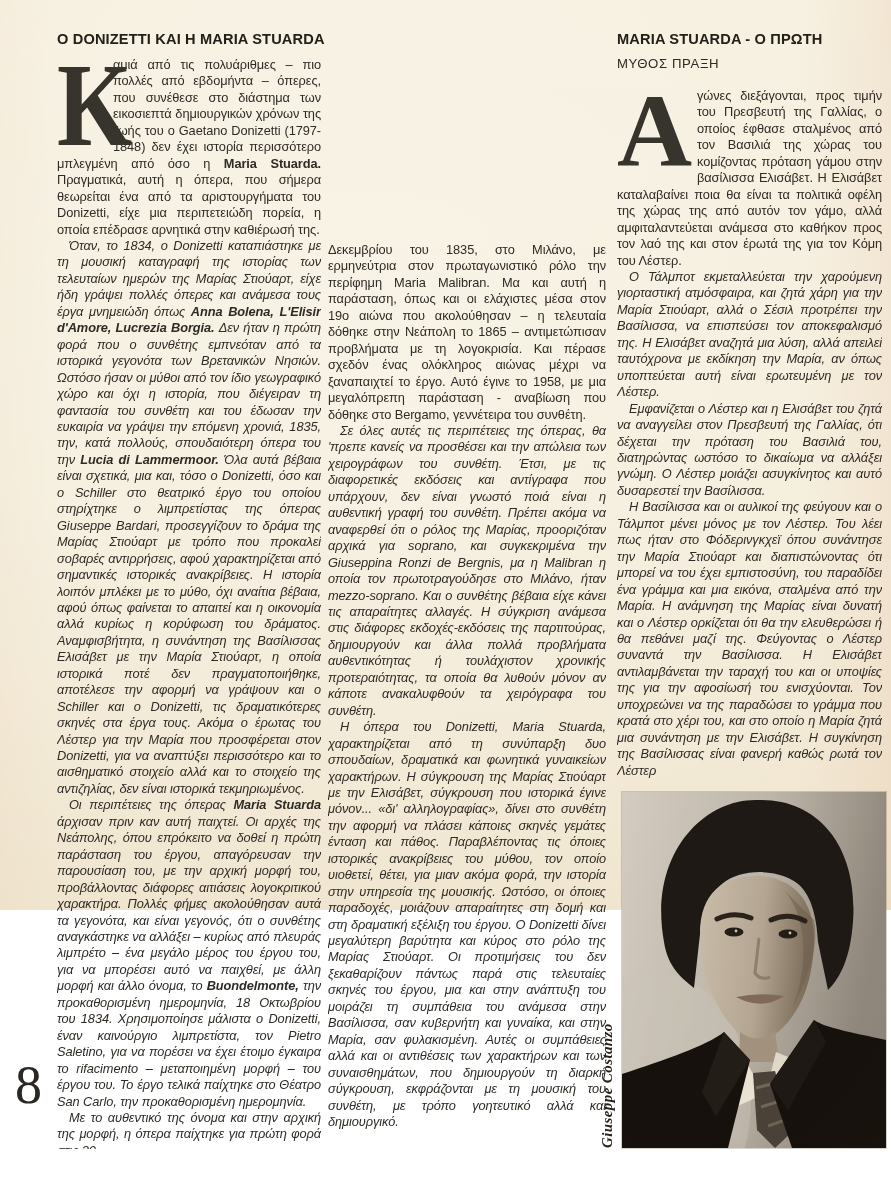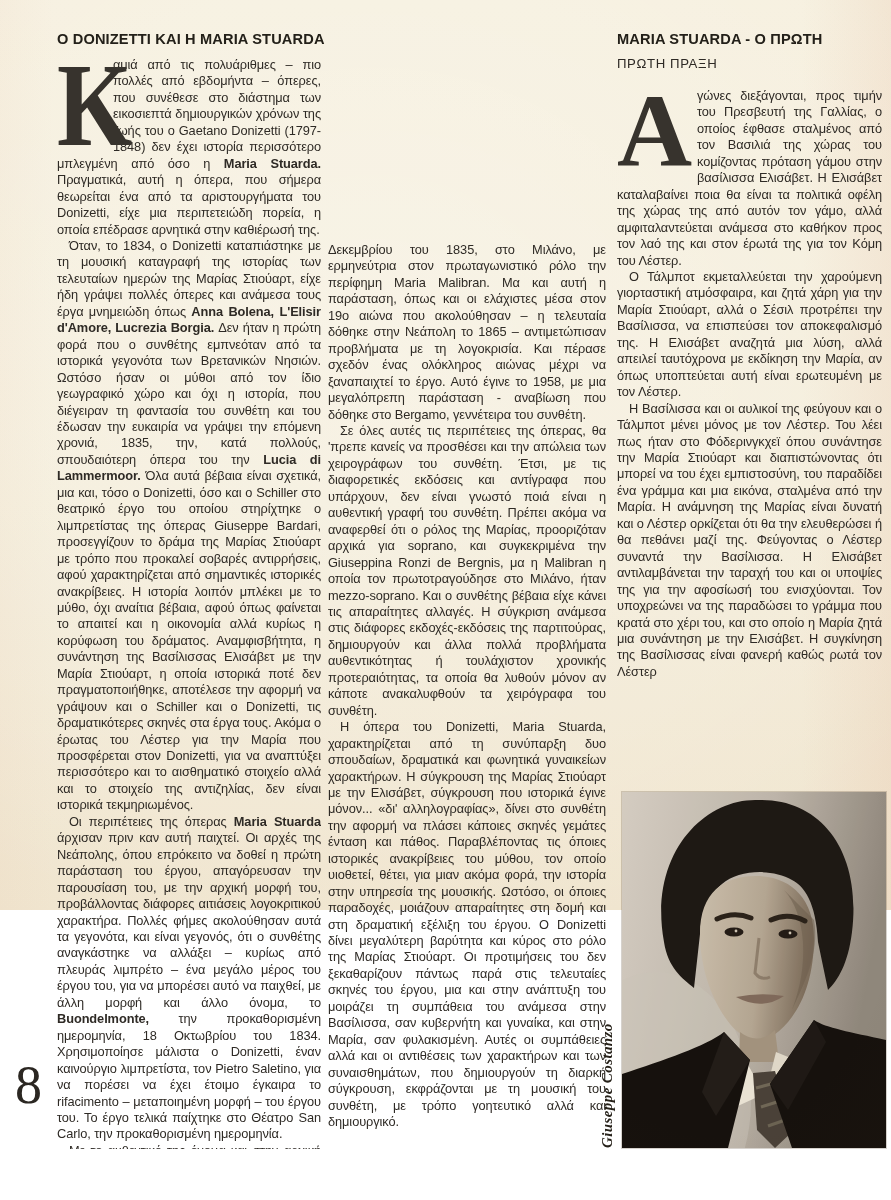--- a/index.html
+++ b/index.html
@@ -9,21 +9,21 @@
     background:
       radial-gradient(130% 110% at 42% 38%, rgba(255,255,255,0.30), rgba(255,255,255,0) 62%),
       linear-gradient(90deg, rgba(231,196,170,0.10) 0%, rgba(0,0,0,0) 6%, rgba(0,0,0,0) 90%, rgba(226,178,150,0.18) 100%),
       linear-gradient(180deg, #f6f0df 0%, #f4edda 55%, #f0e5cf 100%);
     background-color:#f4edda;
     font-family:"Liberation Sans", sans-serif;
     color:#2e2a25;
   }
   .col{position:absolute;text-align:justify;font-size:12.8px;line-height:16.45px;letter-spacing:-0.08px;overflow:hidden;}
   .col p{margin:0;}
-  .col p.ind{text-indent:12px;}
+  .col p.ind{text-indent:12px;font-style:italic;}
   .b{font-weight:bold;}
   .title{
     position:absolute;font-weight:bold;font-size:14.6px;letter-spacing:0.15px;color:#232019;white-space:nowrap;
   }
   .subtitle{
     position:absolute;font-size:13.2px;letter-spacing:0.6px;color:#2e2a25;white-space:nowrap;
   }
   .dropcap{
     float:left;
     font-family:"Liberation Serif", serif;
@@ -72,38 +72,39 @@
 </style>
 </head>
 <body>
 
 <div class="page">
 
   <div id="title-left" class="title">Ο DONIZETTI ΚΑΙ Η MARIA STUARDA</div>
 
   <div id="title-right" class="title">MARIA STUARDA - Ο ΠΡΩΤΗ</div>
 
-  <div id="subtitle-right" class="subtitle">ΠΡΩΤΗ ΠΡΑΞΗ</div>
+  <div id="subtitle-right" class="subtitle">ΜΥΘΟΣ ΠΡΑΞΗ</div>
 
   <div id="col1" class="col">
     <p><span class="dropcap k">Κ</span><span>αμιά από τις πολυάριθμες – πιο πολλές από εβδομήντα – όπερες, που συνέθεσε στο διάστημα των εικοσιεπτά δημιουργικών χρόνων της ζωής του ο Gaetano Donizetti (1797-1848) δεν έχει ιστορία περισσότερο μπλεγμένη από όσο η </span><span class="b">Maria Stuarda.</span><span> Πραγματικά, αυτή η όπερα, που σήμερα θεωρείται ένα από τα αριστουργήματα του Donizetti, είχε μια περιπετειώδη πορεία, η οποία επέδρασε αρνητικά στην καθιέρωσή της.</span></p>
     <p class="ind"><span>Όταν, το 1834, ο Donizetti καταπιάστηκε με τη μουσική καταγραφή της ιστορίας των τελευταίων ημερών της Μαρίας Στιούαρτ, είχε ήδη γράψει πολλές όπερες και ανάμεσα τους έργα μνημειώδη όπως </span><span class="b">Anna Bolena, L'Elisir d'Amore, Lucrezia Borgia.</span><span> Δεν ήταν η πρώτη φορά που ο συνθέτης εμπνεόταν από τα ιστορικά γεγονότα των Βρετανικών Νησιών. Ωστόσο ήσαν οι μύθοι από τον ίδιο γεωγραφικό χώρο και όχι η ιστορία, που διέγειραν τη φαντασία του συνθέτη και του έδωσαν την ευκαιρία να γράψει την επόμενη χρονιά, 1835, την, κατά πολλούς, σπουδαιότερη όπερα του την </span><span class="b">Lucia di Lammermoor.</span><span> Όλα αυτά βέβαια είναι σχετικά, μια και, τόσο ο Donizetti, όσο και ο Schiller στο θεατρικό έργο του οποίου στηρίχτηκε ο λιμπρετίστας της όπερας Giuseppe Bardari, προσεγγίζουν το δράμα της Μαρίας Στιούαρτ με τρόπο που προκαλεί σοβαρές αντιρρήσεις, αφού χαρακτηρίζεται από σημαντικές ιστορικές ανακρίβειες. Η ιστορία λοιπόν μπλέκει με το μύθο, όχι αναίτια βέβαια, αφού όπως φαίνεται το απαιτεί και η οικονομία αλλά κυρίως η κορύφωση του δράματος. Αναμφισβήτητα, η συνάντηση της Βασίλισσας Ελισάβετ με την Μαρία Στιούαρτ, η οποία ιστορικά ποτέ δεν πραγματοποιήθηκε, αποτέλεσε την αφορμή να γράψουν και ο Schiller και ο Donizetti, τις δραματικότερες σκηνές στα έργα τους. Ακόμα ο έρωτας του Λέστερ για την Μαρία που προσφέρεται στον Donizetti, για να αναπτύξει περισσότερο και το αισθηματικό στοιχείο αλλά και το στοιχείο της αντιζηλίας, δεν είναι ιστορικά τεκμηριωμένος.</span></p>
     <p class="ind"><span>Οι περιπέτειες της όπερας </span><span class="b">Maria Stuarda</span><span> άρχισαν πριν καν αυτή παιχτεί. Οι αρχές της Νεάπολης, όπου επρόκειτο να δοθεί η πρώτη παράσταση του έργου, απαγόρευσαν την παρουσίαση του, με την αρχική μορφή του, προβάλλοντας διάφορες αιτιάσεις λογοκριτικού χαρακτήρα. Πολλές φήμες ακολούθησαν αυτά τα γεγονότα, και είναι γεγονός, ότι ο συνθέτης αναγκάστηκε να αλλάξει – κυρίως από πλευράς λιμπρέτο – ένα μεγάλο μέρος του έργου του, για να μπορέσει αυτό να παιχθεί, με άλλη μορφή και άλλο όνομα, το </span><span class="b">Buondelmonte,</span><span> την προκαθορισμένη ημερομηνία, 18 Οκτωβρίου του 1834. Χρησιμοποίησε μάλιστα ο Donizetti, έναν καινούργιο λιμπρετίστα, τον Pietro Saletino, για να πορέσει να έχει έτοιμο έγκαιρα το rifacimento – μεταποιημένη μορφή – του έργου του. Το έργο τελικά παίχτηκε στο Θέατρο San Carlo, την προκαθορισμένη ημερομηνία.</span></p>
     <p class="ind"><span>Με το αυθεντικό της όνομα και στην αρχική της μορφή, η όπερα παίχτηκε για πρώτη φορά στις 30</span></p>
   </div>
 
   <div id="col2" class="col">
     <p><span>Δεκεμβρίου του 1835, στο Μιλάνο, με ερμηνεύτρια στον πρωταγωνιστικό ρόλο την περίφημη Maria Malibran. Μα και αυτή η παράσταση, όπως και οι ελάχιστες μέσα στον 19ο αιώνα που ακολούθησαν – η τελευταία δόθηκε στην Νεάπολη το 1865 – αντιμετώπισαν προβλήματα με τη λογοκρισία. Και πέρασε σχεδόν ένας ολόκληρος αιώνας μέχρι να ξαναπαιχτεί το έργο. Αυτό έγινε το 1958, με μια μεγαλόπρεπη παράσταση - αναβίωση που δόθηκε στο Bergamo, γεννέτειρα του συνθέτη.</span></p>
     <p class="ind"><span>Σε όλες αυτές τις περιπέτειες της όπερας, θα 'πρεπε κανείς να προσθέσει και την απώλεια των χειρογράφων του συνθέτη. Έτσι, με τις διαφορετικές εκδόσεις και αντίγραφα που υπάρχουν, δεν είναι γνωστό ποιά είναι η αυθεντική γραφή του συνθέτη. Πρέπει ακόμα να αναφερθεί ότι ο ρόλος της Μαρίας, προοριζόταν αρχικά για soprano, και συγκεκριμένα την Giuseppina Ronzi de Bergnis, μα η Malibran η οποία τον πρωτοτραγούδησε στο Μιλάνο, ήταν mezzo-soprano. Και ο συνθέτης βέβαια είχε κάνει τις απαραίτητες αλλαγές. Η σύγκριση ανάμεσα στις διάφορες εκδοχές-εκδόσεις της παρτιτούρας, δημιουργούν και άλλα πολλά προβλήματα αυθεντικότητας ή τουλάχιστον χρονικής προτεραιότητας, τα οποία θα λυθούν μόνον αν κάποτε ανακαλυφθούν τα χειρόγραφα του συνθέτη.</span></p>
     <p class="ind"><span>Η όπερα του Donizetti, Maria Stuarda, χαρακτηρίζεται από τη συνύπαρξη δυο σπουδαίων, δραματικά και φωνητικά γυναικείων χαρακτήρων. Η σύγκρουση της Μαρίας Στιούαρτ με την Ελισάβετ, σύγκρουση που ιστορικά έγινε μόνον... «δι' αλληλογραφίας», δίνει στο συνθέτη την αφορμή να πλάσει κάποιες σκηνές γεμάτες ένταση και πάθος. Παραβλέποντας τις όποιες ιστορικές ανακρίβειες του μύθου, τον οποίο υιοθετεί, θέτει, για μιαν ακόμα φορά, την ιστορία στην υπηρεσία της μουσικής. Ωστόσο, οι όποιες παραδοχές, μοιάζουν απαραίτητες στη δομή και στη δραματική εξέλιξη του έργου. Ο Donizetti δίνει μεγαλύτερη βαρύτητα και κύρος στο ρόλο της Μαρίας Στιούαρτ. Οι προτιμήσεις του δεν ξεκαθαρίζουν πάντως παρά στις τελευταίες σκηνές του έργου, μια και στην ανάπτυξη του μοιράζει τη συμπάθεια του ανάμεσα στην Βασίλισσα, σαν κυβερνήτη και γυναίκα, και στην Μαρία, σαν φυλακισμένη. Αυτές οι συμπάθειες αλλά και οι αντιθέσεις των χαρακτήρων και των συναισθημάτων, που δημιουργούν τη διαρκή σύγκρουση, εκφράζονται με τη μουσική του συνθέτη, με τρόπο γοητευτικό αλλά και δημιουργικό.</span></p>
   </div>
 
   <div id="col3" class="col">
     <p><span class="dropcap a">Α</span><span>γώνες διεξάγονται, προς τιμήν του Πρεσβευτή της Γαλλίας, ο οποίος έφθασε σταλμένος από τον Βασιλιά της χώρας του κομίζοντας πρόταση γάμου στην βασίλισσα Ελισάβετ. Η Ελισάβετ καταλαβαίνει ποια θα είναι τα πολιτικά οφέλη της χώρας της από αυτόν τον γάμο, αλλά αμφιταλαντεύεται ανάμεσα στο καθήκον προς τον λαό της και στον έρωτά της για τον Κόμη του Λέστερ.</span></p>
     <p class="ind"><span>Ο Τάλμποτ εκμεταλλεύεται την χαρούμενη γιορταστική ατμόσφαιρα, και ζητά χάρη για την Μαρία Στιούαρτ, αλλά ο Σέσιλ προτρέπει την Βασίλισσα, να επισπεύσει τον αποκεφαλισμό της. Η Ελισάβετ αναζητά μια λύση, αλλά απειλεί ταυτόχρονα με εκδίκηση την Μαρία, αν όπως υποπτεύεται αυτή είναι ερωτευμένη με τον Λέστερ.</span></p>
+    <p class="ind"><span>Εμφανίζεται ο Λέστερ και η Ελισάβετ του ζητά να αναγγείλει στον Πρεσβευτή της Γαλλίας, ότι δέχεται την πρόταση του Βασιλιά του, διατηρώντας ωστόσο το δικαίωμα να αλλάξει γνώμη. Ο Λέστερ μοιάζει ασυγκίνητος και αυτό δυσαρεστεί την Βασίλισσα.</span></p>
     <p class="ind"><span>Η Βασίλισσα και οι αυλικοί της φεύγουν και ο Τάλμποτ μένει μόνος με τον Λέστερ. Του λέει πως ήταν στο Φόδερινγκχεϊ όπου συνάντησε την Μαρία Στιούαρτ και διαπιστώνοντας ότι μπορεί να του έχει εμπιστοσύνη, του παραδίδει ένα γράμμα και μια εικόνα, σταλμένα από την Μαρία. Η ανάμνηση της Μαρίας είναι δυνατή και ο Λέστερ ορκίζεται ότι θα την ελευθερώσει ή θα πεθάνει μαζί της. Φεύγοντας ο Λέστερ συναντά την Βασίλισσα. Η Ελισάβετ αντιλαμβάνεται την ταραχή του και οι υποψίες της για την αφοσίωσή του ενισχύονται. Τον υποχρεώνει να της παραδώσει το γράμμα που κρατά στο χέρι του, και στο οποίο η Μαρία ζητά μια συνάντηση με την Ελισάβετ. Η συγκίνηση της Βασίλισσας είναι φανερή καθώς ρωτά τον Λέστερ</span></p>
   </div>
 
   <div class="photo">
     <svg viewBox="0 0 264 356" preserveAspectRatio="none">
       <defs>
         <linearGradient id="bgph" x1="0" y1="0" x2="1" y2="0.25">
           <stop offset="0" stop-color="#d6d0c6"></stop>
           <stop offset="0.55" stop-color="#beb7ad"></stop>
           <stop offset="1" stop-color="#8e877d"></stop>

